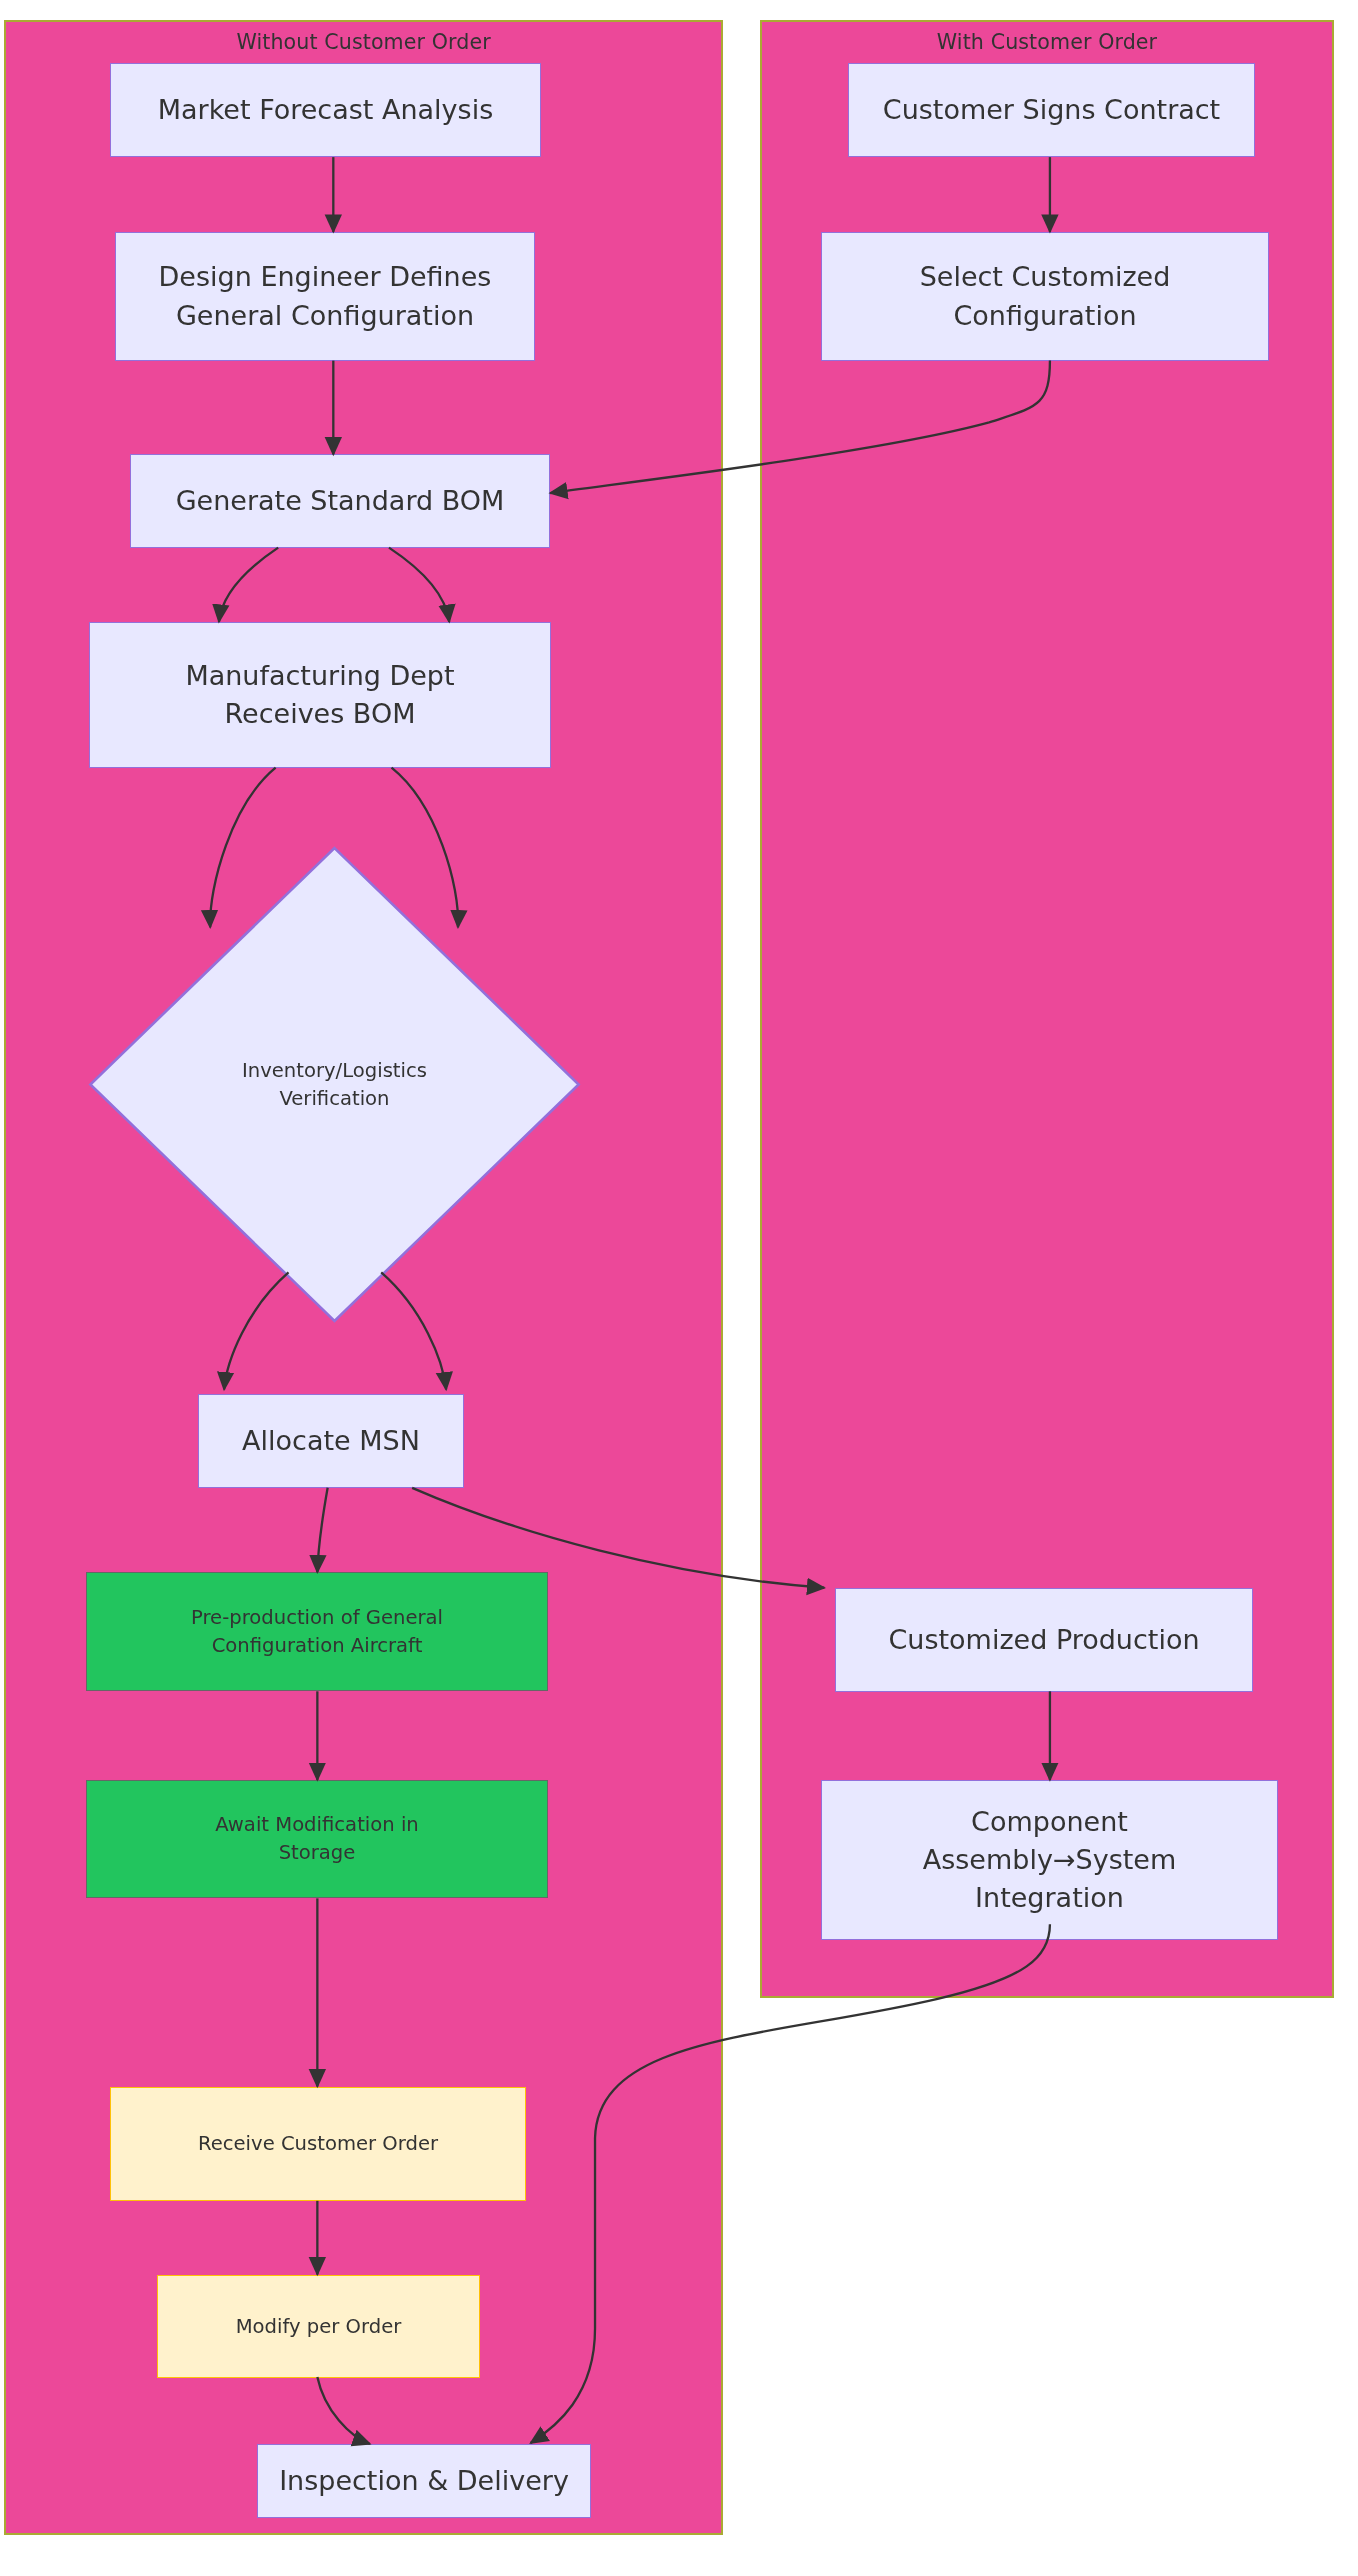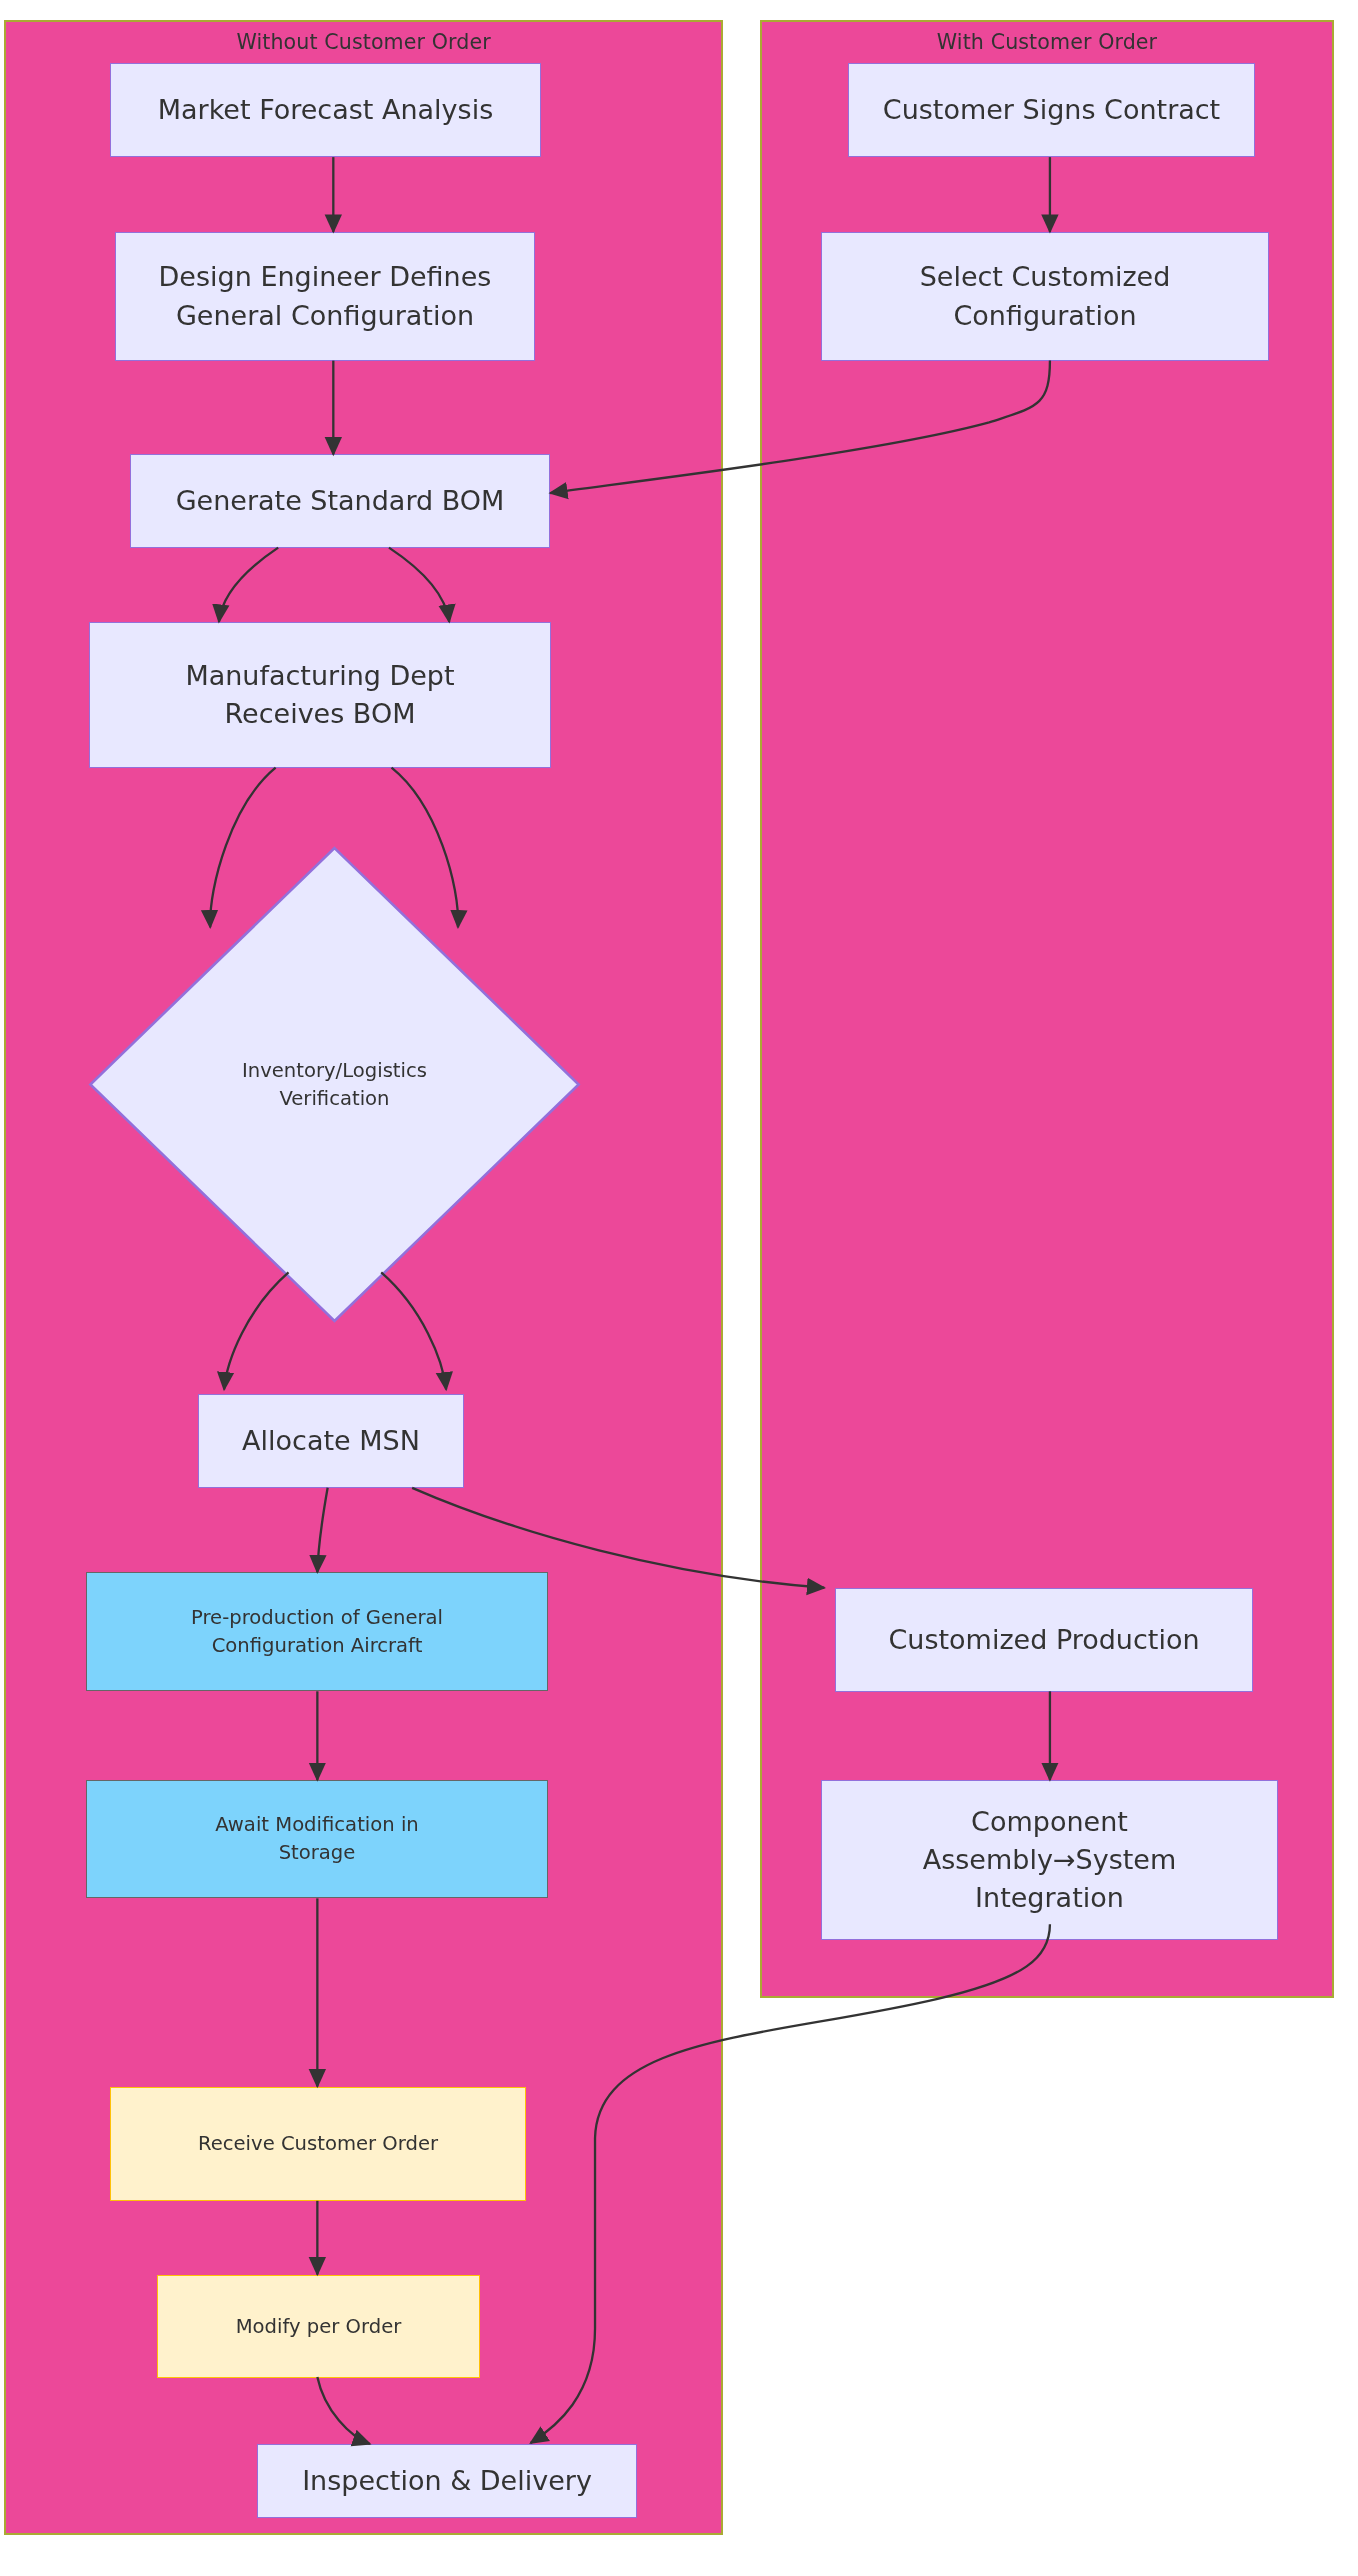--- a/index.html
+++ b/index.html
@@ -3,21 +3,21 @@
 <meta charset="utf-8">
 <style>
   html,body{margin:0;padding:0;background:#ffffff;}
   body{font-family:"DejaVu Sans","Liberation Sans",sans-serif;}
   #stage{position:relative;width:1358px;height:2597px;background:#ffffff;overflow:hidden;}
   #edges{position:absolute;left:0;top:0;width:1358px;height:2597px;pointer-events:none;z-index:5;}
   .cluster{position:absolute;background:#ec4899;border:2.1px solid #aaaa33;box-sizing:border-box;z-index:1;}
   .cluster-title{position:absolute;width:100%;text-align:center;font-size:20.6px;color:#333333;letter-spacing:0.1px;}
   .node{position:absolute;box-sizing:border-box;display:flex;align-items:center;justify-content:center;text-align:center;z-index:3;line-height:1.42;}
   .n-purple{background:#e8e8ff;border:1.5px solid #9370db;color:#333333;font-size:27px;}
-  .n-gray{background:#7dd3fc;border:1.5px solid #666666;color:#333333;font-size:19.6px;}
+  .n-gray{background:#22c55e;border:1.5px solid #666666;color:#333333;font-size:19.6px;}
   .n-amber{background:#fff2cc;border:1.5px solid #ffc107;color:#333333;font-size:19.6px;}
   .diamond{position:absolute;z-index:3;}
   .diamond svg{display:block;}
   .diamond .dlabel{position:absolute;left:0;top:0;width:100%;height:100%;display:flex;align-items:center;justify-content:center;text-align:center;font-size:19.6px;color:#333333;line-height:1.42;}
   .ml{white-space:pre-line;}
 </style>
 </head>
 <body>
 
 <div id="stage">
@@ -119,21 +119,21 @@
   </div>
 
   <div class="node n-amber" style="left:110px;top:2087px;width:416px;height:114px;">
     <span class="ml">Receive Customer Order</span>
   </div>
 
   <div class="node n-amber" style="left:157px;top:2275px;width:323px;height:103px;">
     <span class="ml">Modify per Order</span>
   </div>
 
-  <div class="node n-purple" style="left:257px;top:2444px;width:380px;height:74px;">
+  <div class="node n-purple" style="left:257px;top:2444px;width:334px;height:74px;">
     <span class="ml">Inspection &amp; Delivery</span>
   </div>
 
   <div class="node n-purple" style="left:848px;top:63px;width:407px;height:94px;">
     <span class="ml">Customer Signs Contract</span>
   </div>
 
   <div class="node n-purple" style="left:821px;top:232px;width:448px;height:129px;">
     <span class="ml">Select Customized
 Configuration</span>

